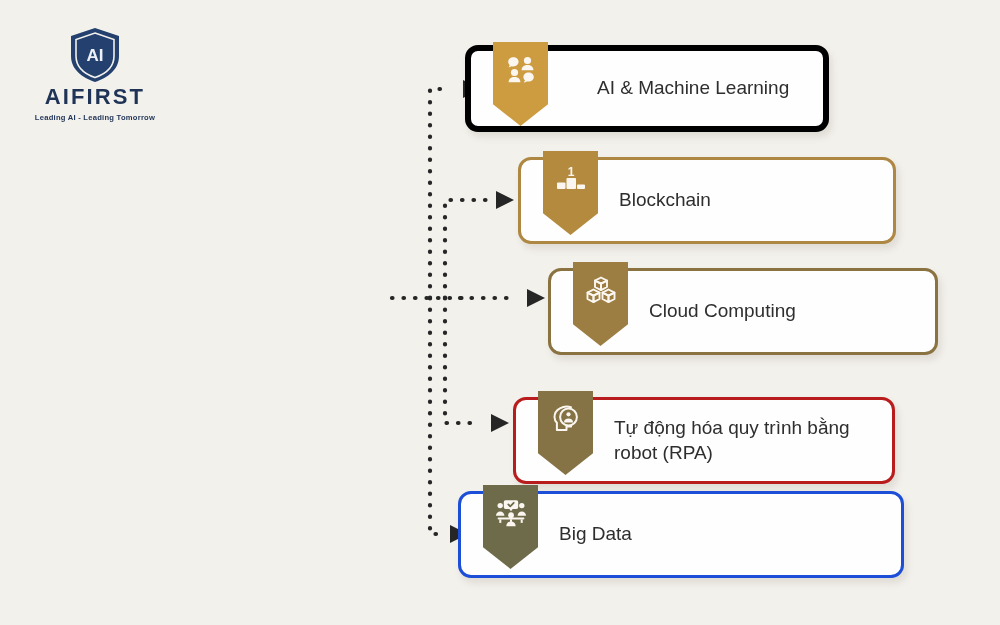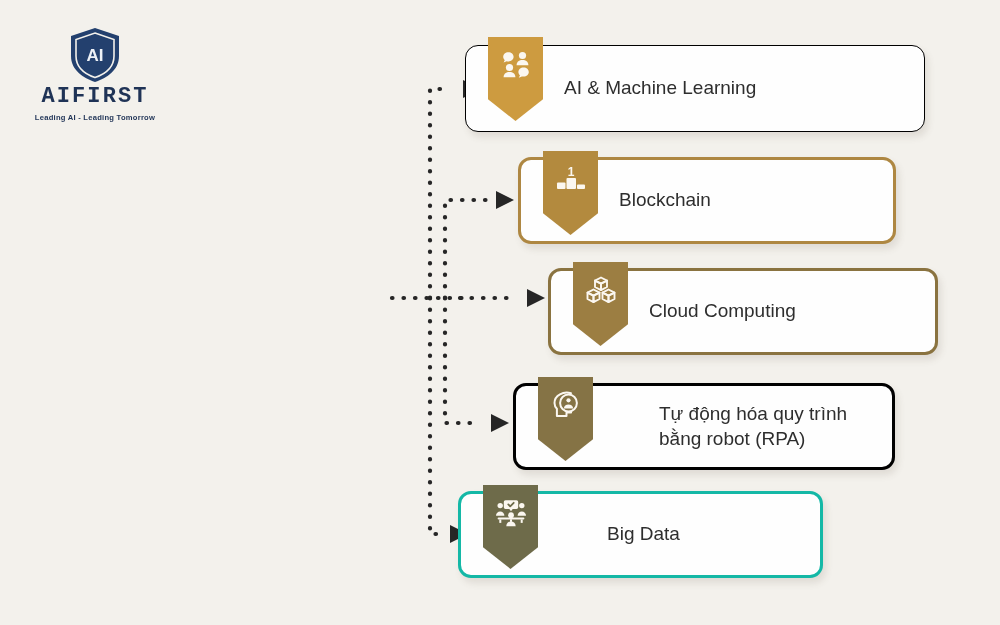--- a/index.html
+++ b/index.html
@@ -45,21 +45,21 @@
     display: block;
     margin: 0 auto;
   }
   .logo-word {
     margin-top: 2px;
     font-size: 22px;
     font-weight: 700;
     letter-spacing: 2.1px;
     color: #1F3356;
     line-height: 1;
-    font-family: Liberation Mono, monospace;
+    font-family: Liberation Sans, sans-serif;
   }
   .logo-tag {
     margin-top: 6px;
     font-size: 7.6px;
     font-weight: 700;
     letter-spacing: 0.25px;
     color: #1F3356;
     line-height: 1;
     font-family: "Liberation Sans", sans-serif;
   }
@@ -161,21 +161,21 @@
       <path d="M28 2 L52 10 V30 C52 44 40 52 28 56 C16 52 4 44 4 30 V10 Z" fill="#23406E"></path>
       <path d="M28 7 L47 13.5 V30 C47 41.5 37.5 48.3 28 51.6
                C18.5 48.3 9 41.5 9 30 V13.5 Z" fill="none" stroke="#F3F1EC" stroke-width="1.6"></path>
       <text x="28" y="35" text-anchor="middle" font-family="Liberation Sans, sans-serif" font-size="17" font-weight="700" fill="#EDF1F7">AI</text>
     </svg>
     <div class="logo-word">AIFIRST</div>
     <div class="logo-tag">Leading AI - Leading Tomorrow</div>
   </div>
 
 
-  <div class="card" style="left:465px; top:45px; width:460px; border:1px solid #000000;">
+  <div class="card" style="left:465px; top:45px; width:364px; border:6px solid #000000;padding-left:28px;">
     <div class="ribbon" style="background:#CD9B40;">
       <svg width="32" height="30" viewBox="0 0 32 30" fill="#FBF7F0">
         <circle cx="22.5" cy="5.5" r="3.6"></circle>
         <path d="M16.6 15.2c0-3.3 2.6-5.2 5.9-5.2s5.9 1.9 5.9 5.2z"></path>
         <circle cx="9.5" cy="17.5" r="3.6"></circle>
         <path d="M3.6 27.2c0-3.3 2.6-5.2 5.9-5.2s5.9 1.9 5.9 5.2z"></path>
         <path d="M8.4 2.2c-3 0-5.2 2-5.2 4.6 0 1.3.6 2.5 1.6 3.3l-1.2 2.4 3.1-1.3
                  c.5.1 1.1.2 1.7.2 3 0 5.2-2 5.2-4.6S11.4 2.2 8.4 2.2z"></path>
         <path d="M23.6 17.4c-3 0-5.2 2-5.2 4.6 0 1.3.6 2.5 1.6 3.3l-1.2 2.4 3.1-1.3
                  c.5.1 1.1.2 1.7.2 3 0 5.2-2 5.2-4.6s-2.2-4.6-5.2-4.6z"></path>
@@ -206,34 +206,34 @@
         <path d="M2.5 17.6 V24 L8.5 27.1 V20.7 Z"></path>
         <path d="M14.5 17.6 V24 L8.5 27.1 V20.7 Z"></path>
         <path d="M23.5 14.5 L29.5 17.6 L23.5 20.7 L17.5 17.6 Z"></path>
         <path d="M17.5 17.6 V24 L23.5 27.1 V20.7 Z"></path>
         <path d="M29.5 17.6 V24 L23.5 27.1 V20.7 Z"></path>
       </svg>
     </div>
     <div class="card-label">Cloud Computing</div>
   </div>
 
-  <div class="card" style="left:513px; top:383px; width:382px; border:3px solid #000000;padding-left:45px;">
+  <div class="card" style="left:513px; top:397px; width:382px; border:3px solid #b91c1c;">
     <div class="ribbon" style="background:#857345;">
       <svg width="32" height="30" viewBox="0 0 32 30" fill="none" stroke="#FBF7F0" stroke-width="2" stroke-linejoin="round" stroke-linecap="round">
         <path d="M21 3.2 C13.5 1 4.5 5 4.5 13 c0 2.6 1 4.4 2.4 5.8
                  V26 h9.6 v-3.4 h4.6"></path>
         <circle cx="18.5" cy="13" r="8.4"></circle>
         <circle cx="18.5" cy="10.3" r="2.1" fill="#FBF7F0" stroke="none"></circle>
         <path d="M13.9 18.4 c0-2.6 2.1-4 4.6-4 s4.6 1.4 4.6 4" fill="#FBF7F0" stroke="none"></path>
       </svg>
     </div>
     <div class="card-label two-line">Tự động hóa quy trình bằng robot (RPA)</div>
   </div>
 
-  <div class="card" style="left:458px; top:491px; width:365px; border:3px solid #14b8a6;padding-left:48px;">
+  <div class="card" style="left:458px; top:491px; width:446px; border:3px solid #1d4ed8;">
     <div class="ribbon" style="background:#6E6B4A;">
       <svg width="32" height="30" viewBox="0 0 32 30" fill="#FBF7F0">
         <path d="M10.5 2.2 h11 a1.7 1.7 0 0 1 1.7 1.7 v5.3
                  a1.7 1.7 0 0 1-1.7 1.7 h-3.8 l-1.7 2.3 -1.7-2.3
                  h-3.8 a1.7 1.7 0 0 1-1.7-1.7 V3.9 a1.7 1.7 0 0 1 1.7-1.7z"></path>
         <path d="M13.3 6.4 l1.9 2 3.5-3.6" fill="none" stroke="#6E6B4A" stroke-width="1.8" stroke-linecap="round" stroke-linejoin="round"></path>
         <circle cx="5.2" cy="7.6" r="2.7"></circle>
         <path d="M1 17.8 c0-2.7 1.9-4.4 4.2-4.4 s4.2 1.7 4.2 4.4z"></path>
         <circle cx="26.8" cy="7.6" r="2.7"></circle>
         <path d="M22.6 17.8 c0-2.7 1.9-4.4 4.2-4.4 s4.2 1.7 4.2 4.4z"></path>

